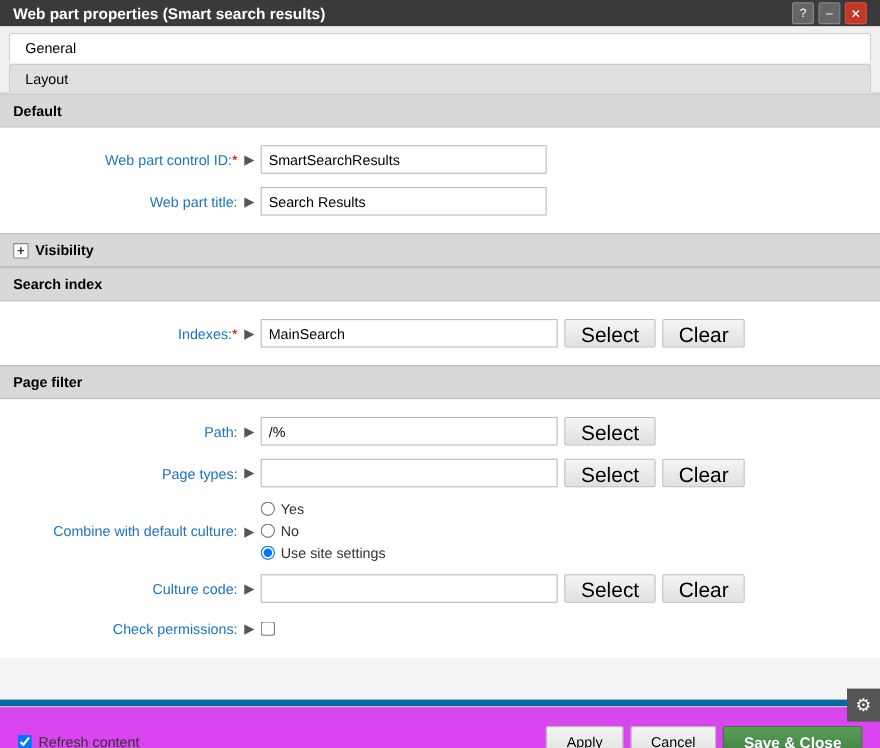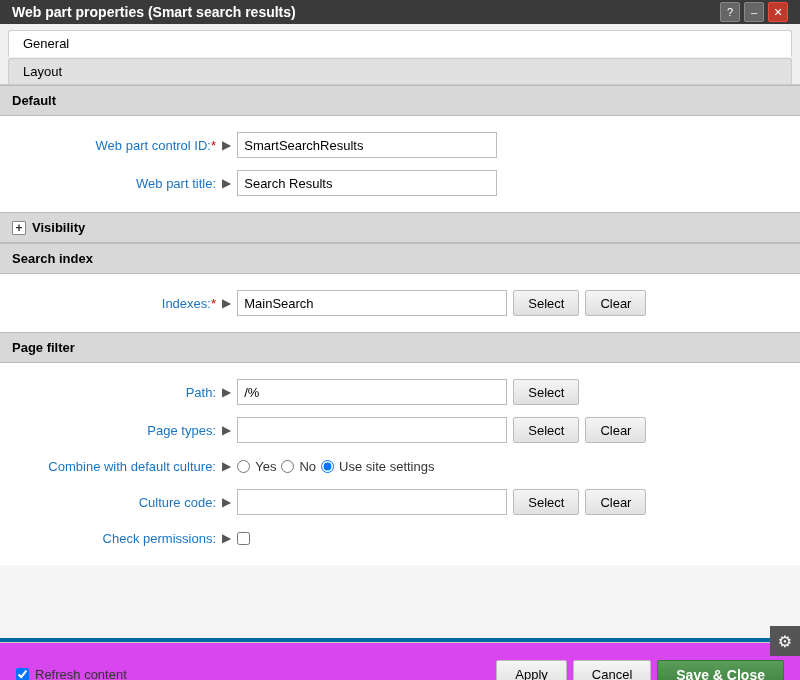--- a/index.html
+++ b/index.html
@@ -52,21 +52,21 @@
       border-bottom: 1px solid #fff;
       margin-bottom: -1px;
       z-index: 1;
     }
 
     
     .content {
       background: #f5f5f5;
       height: calc(680px - 36px - 37px - 50px);
       overflow-y: auto;
-      border-bottom: 4px solid #0369a1;
+      border-bottom: 6px solid #0369a1;
     }
 
     
     .section-header {
       background: #d8d8d8;
       border-top: 1px solid #bbb;
       border-bottom: 1px solid #bbb;
       padding: 7px 12px;
       font-weight: bold;
       font-size: 13px;
@@ -124,32 +124,32 @@
       height: 26px;
       background: #fff;
       outline: none;
     }
 
     .input-main { width: 260px; }
     .input-wide { width: 270px; }
 
     .btn {
       padding: 4px 14px;
-      font-size: 13px;
+      font-size: 19px;
       border: 1px solid #bbb;
       background: linear-gradient(to bottom, #f5f5f5, #e0e0e0);
       cursor: pointer;
       height: 26px;
       border-radius: 2px;
     }
 
     
     .radio-group {
       display: flex;
-      flex-direction: row;
+      flex-direction: column;
       gap: 5px;
     }
     .radio-item {
       display: flex;
       align-items: center;
       gap: 5px;
       font-size: 13px;
       color: #333;
     }
     input[type="radio"] { cursor: pointer; }

